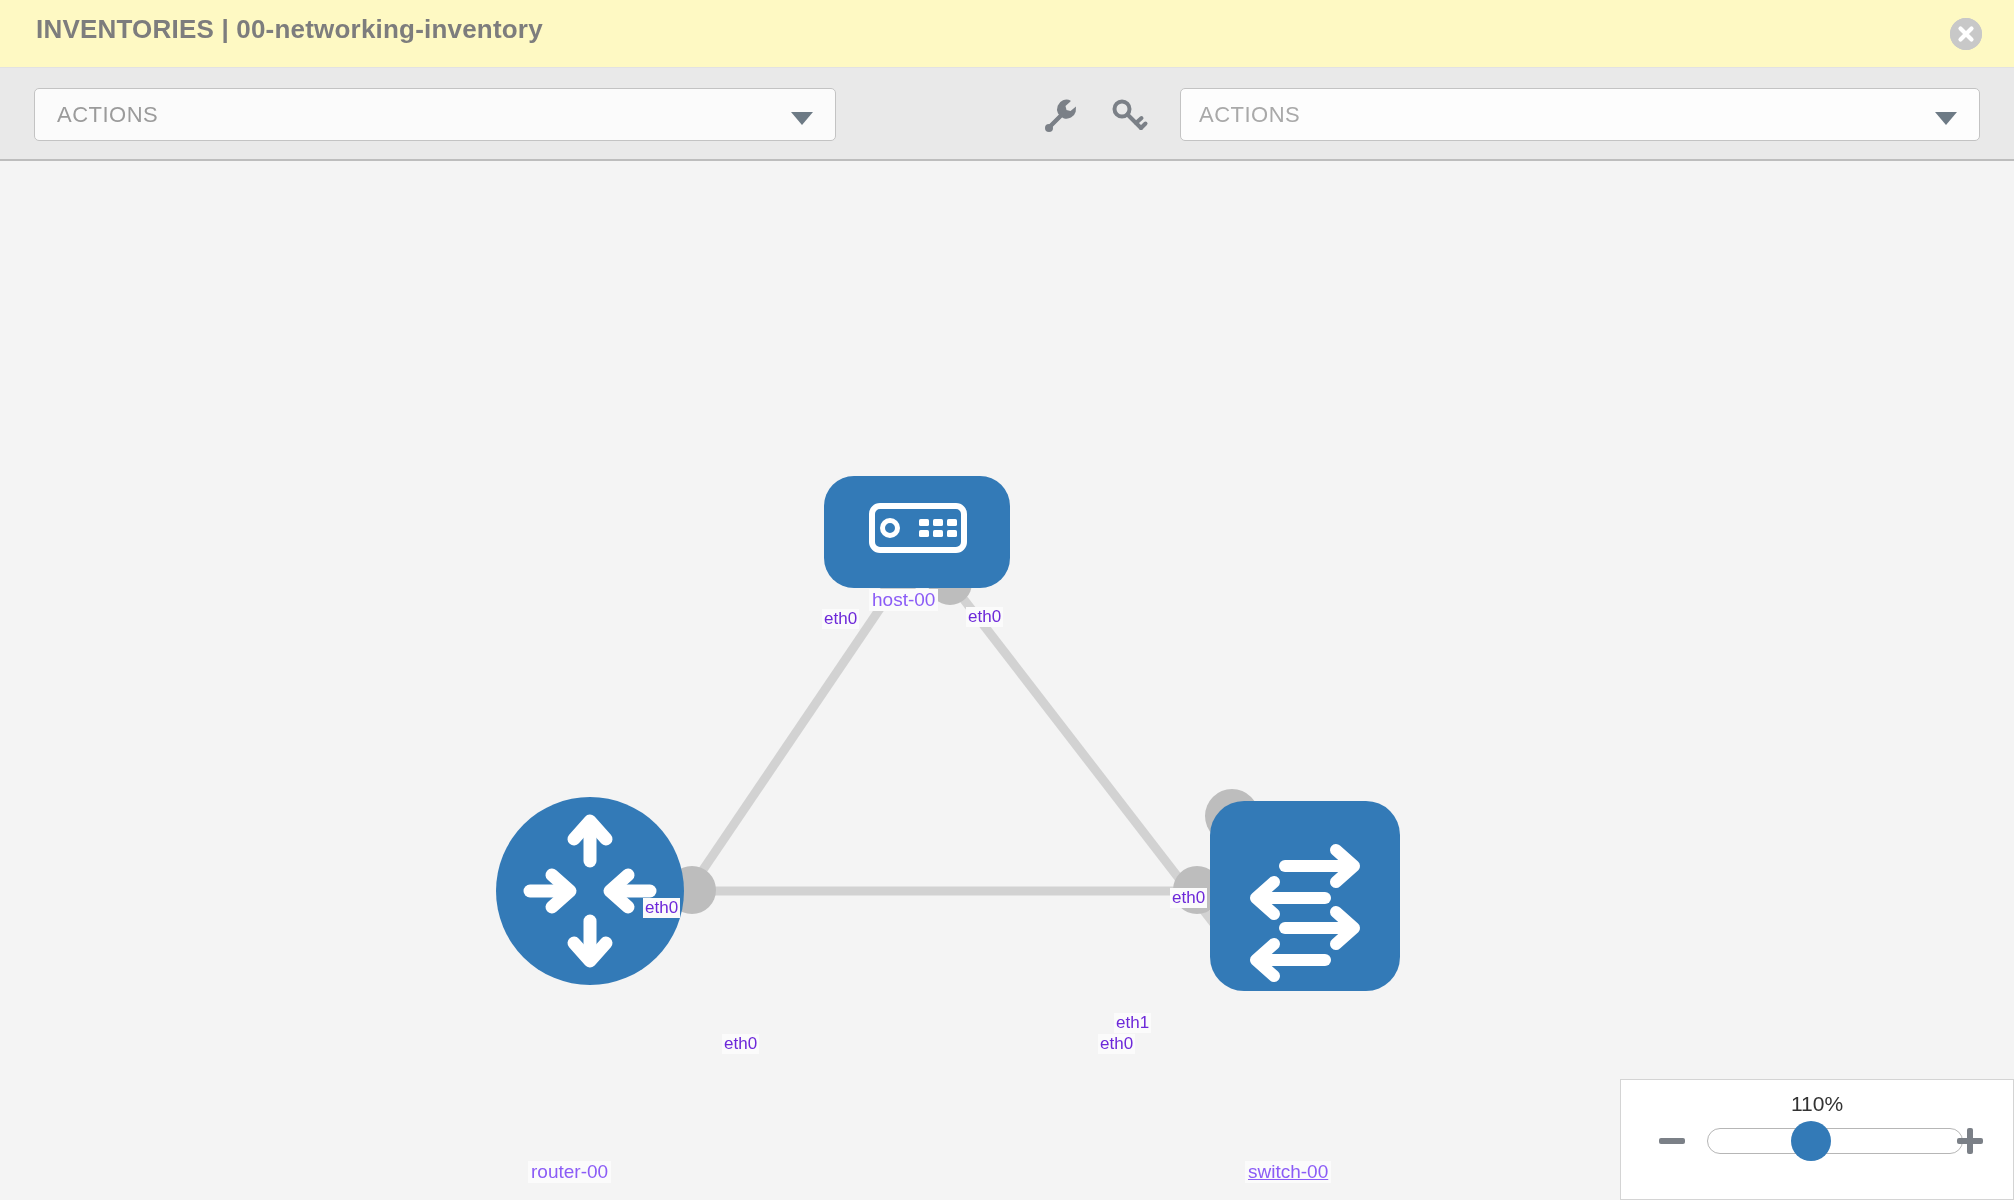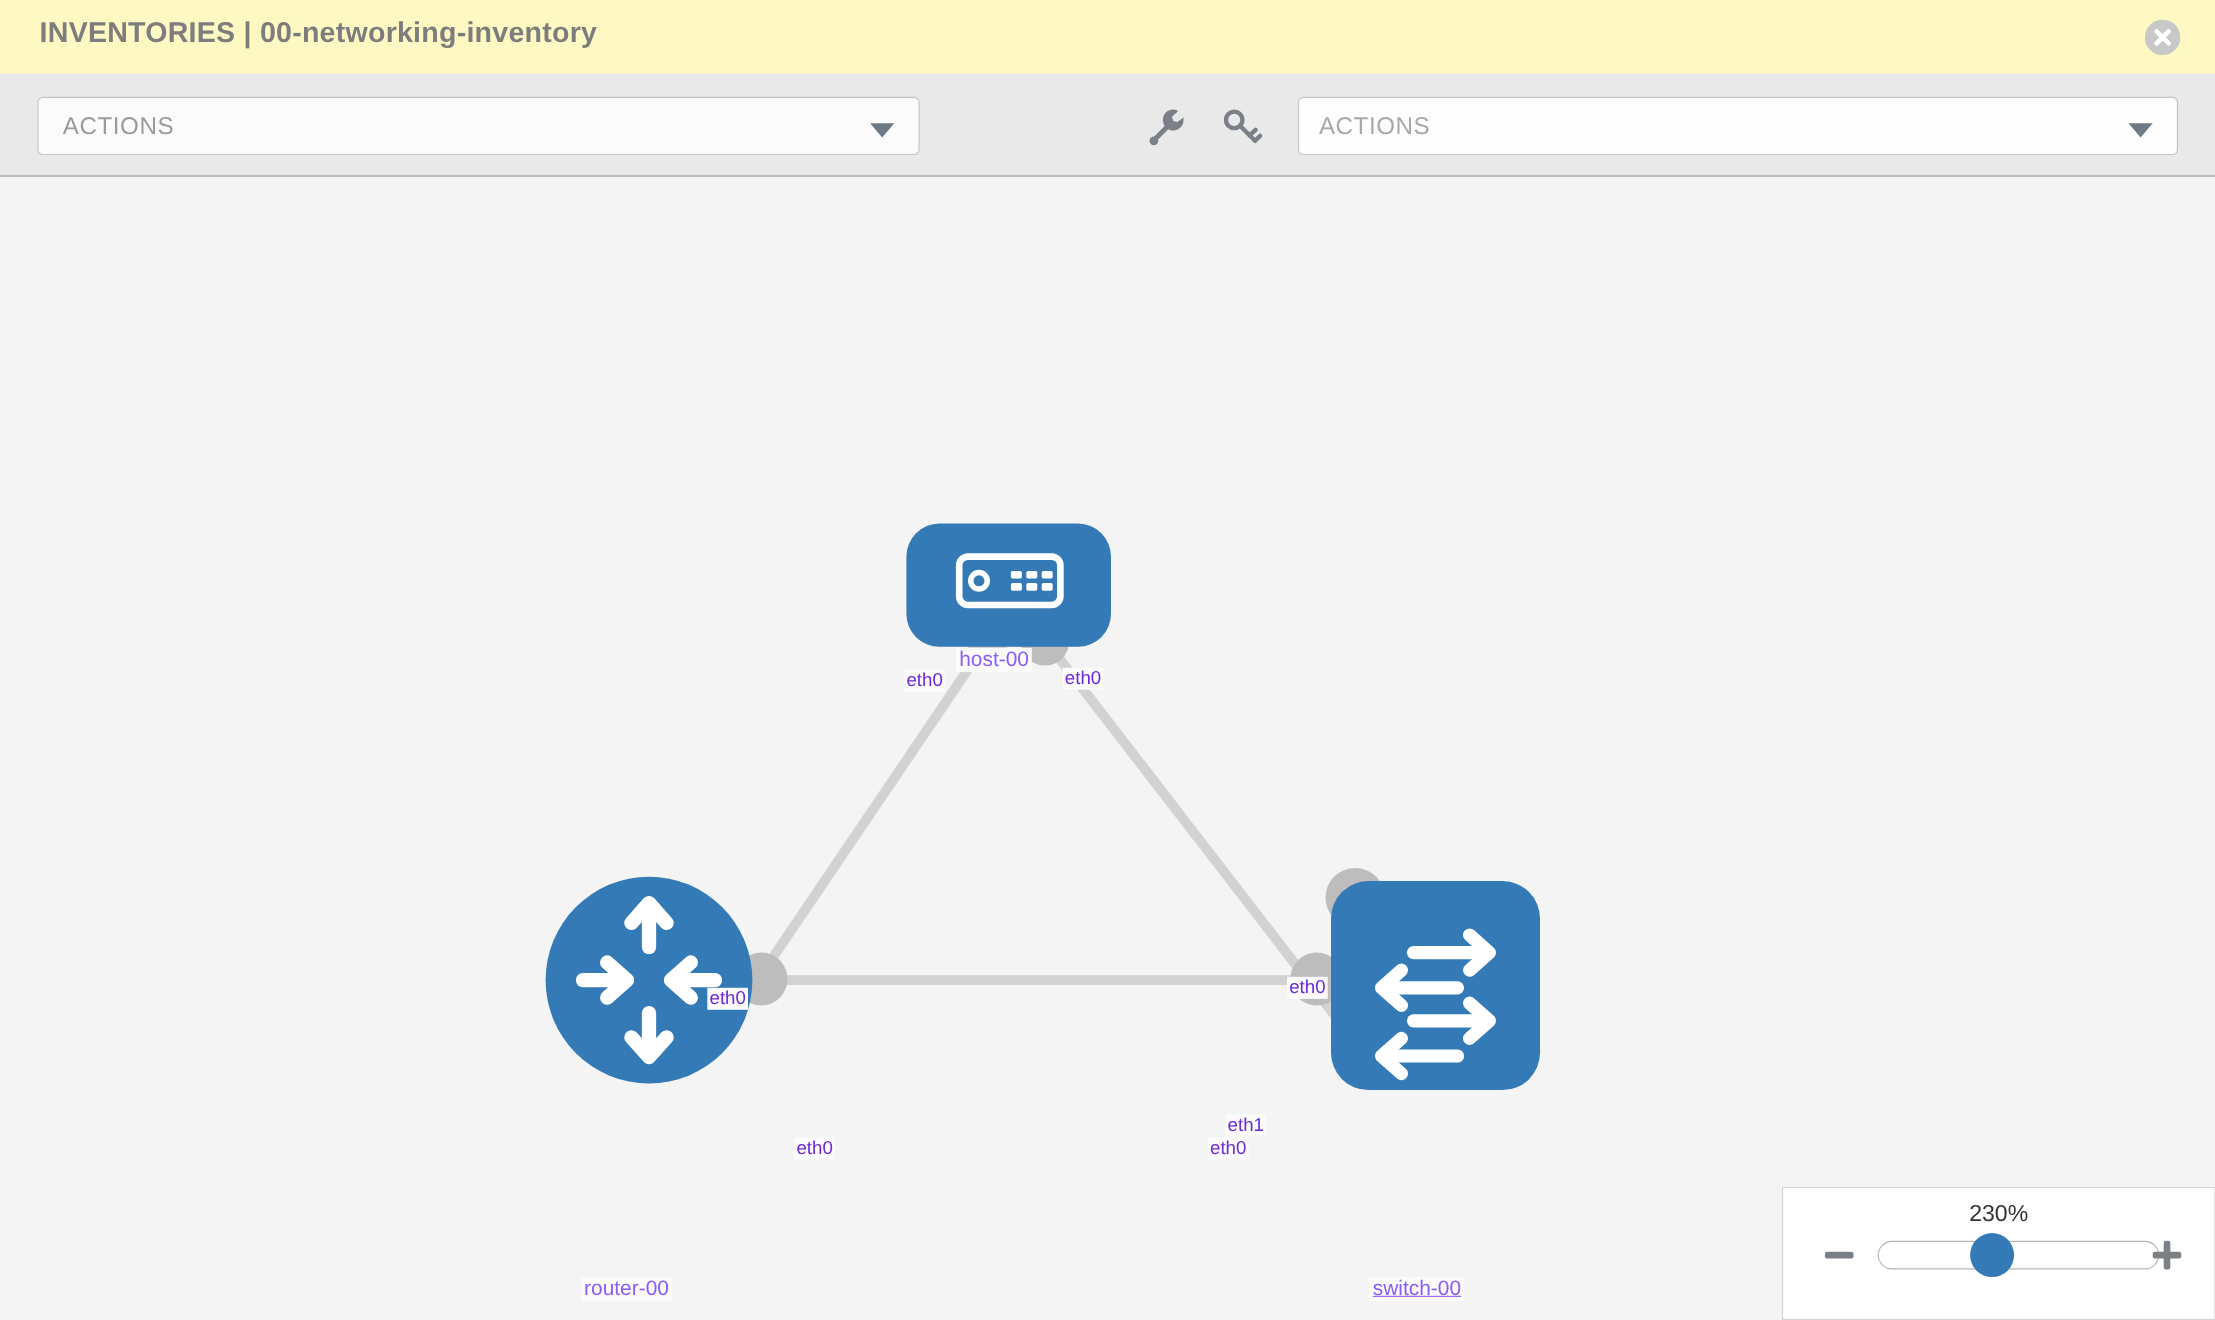--- a/index.html
+++ b/index.html
@@ -321,21 +321,21 @@
     <div class="iface-label" style="left:966px; top:446px;">eth0</div>
 
     <div class="iface-label" style="left:643px; top:737px;">eth0</div>
     <div class="iface-label" style="left:1170px; top:727px;">eth0</div>
 
     <div class="iface-label" style="left:722px; top:873px;">eth0</div>
     <div class="iface-label" style="left:1098px; top:873px;">eth0</div>
     <div class="iface-label" style="left:1114px; top:852px;">eth1</div>
 
     <div class="zoom-panel" style="left:1620px; top:918px;">
-      <div class="zoom-level">230%</div>
+      <div class="zoom-level">110%</div>
       <div class="zoom-minus"></div>
       <div class="zoom-track"></div>
       <div class="zoom-thumb"></div>
       <div class="zoom-plus"></div>
     </div>
 
   </div>
 </div>
 
 </body></html>

